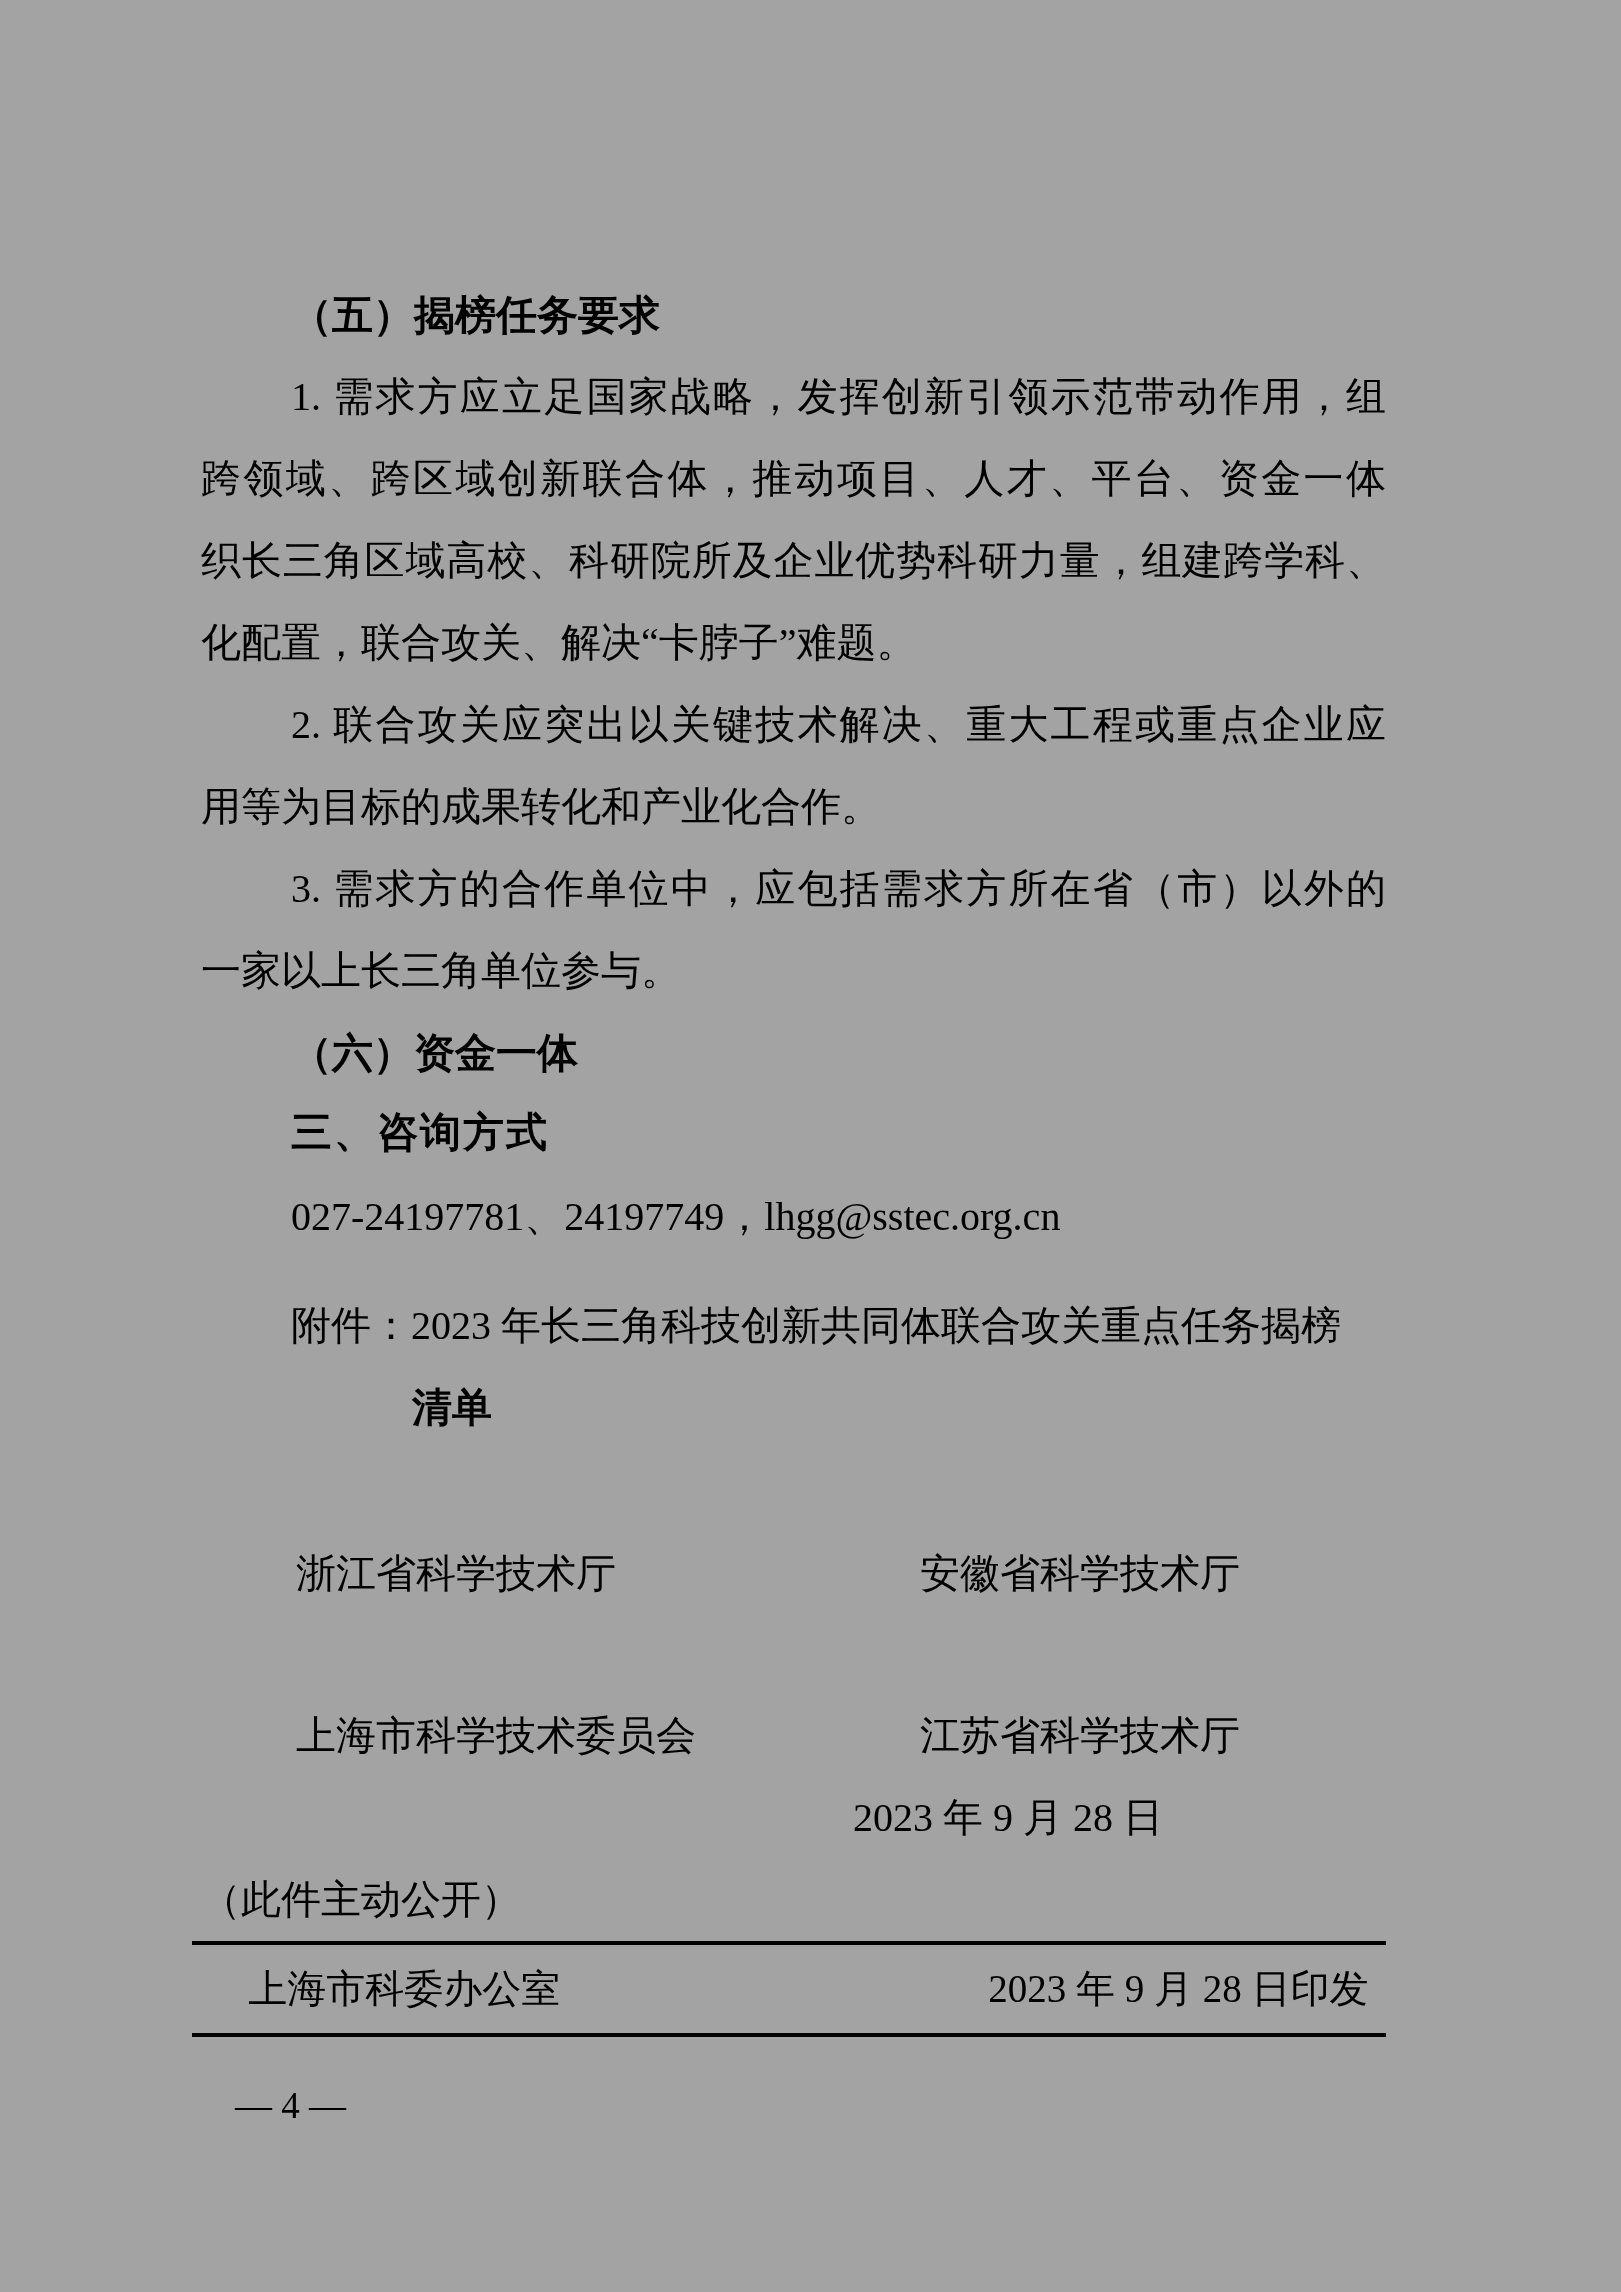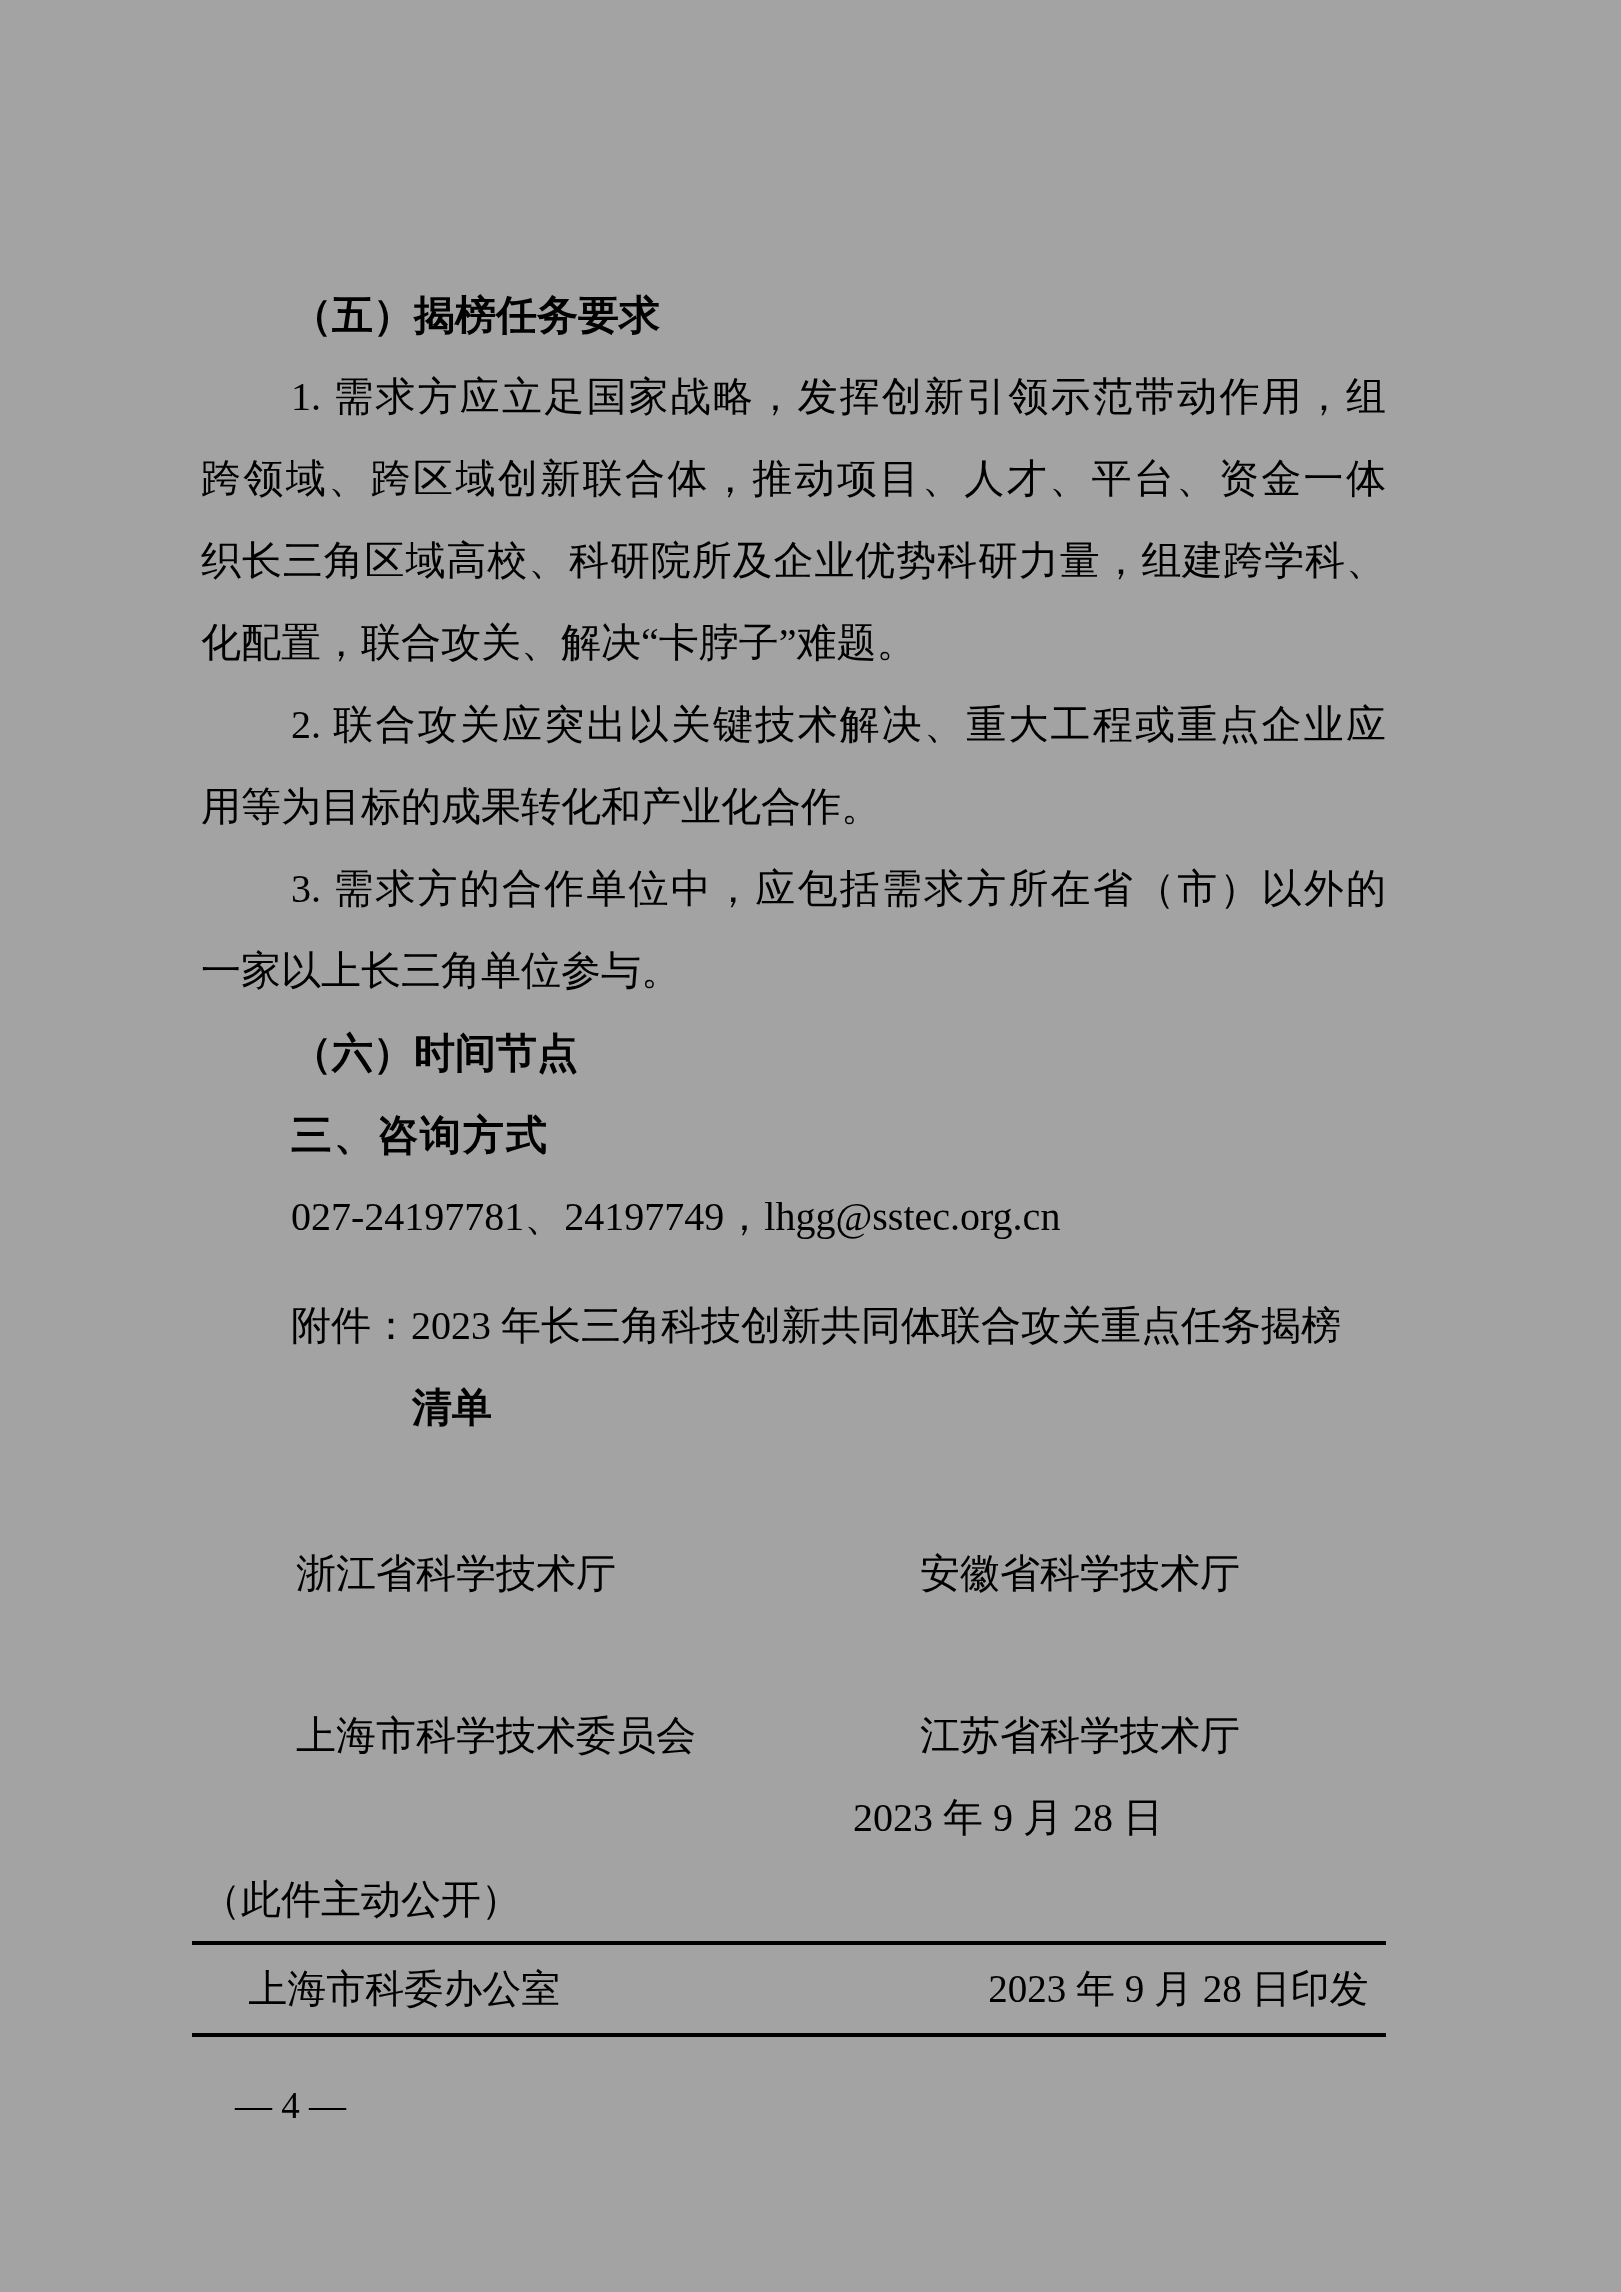--- a/index.html
+++ b/index.html
@@ -33,21 +33,21 @@
   .indent { padding-left: 90px; }
   .hang { padding-left: 211px; font-weight: bold; }
   .h5h, .h6h {
     font-weight: 700;
     font-size: 41px;
     font-family: "Liberation Serif", serif;
   }
   .h3h {
     font-weight: 700;
     font-size: 41px;
-    font-family: Liberation Serif, serif;
+    font-family: Liberation Mono, monospace;
     letter-spacing: 2px;
   }
   .attach-block { margin-top: 27.4px; }
   .sig-row { position: relative; margin-top: 0; }
   .sig-row1 { margin-top: 80px; }
   .sig-row2 { margin-top: 84px; }
   .sig-left { padding-left: 95px; }
   .sig-right { position: absolute; left: 719px; top: 0; }
   .date-line { padding-left: 652px; font-family: Liberation Serif, serif; }
   .footer-box {
@@ -85,21 +85,21 @@
     <div class="ln jst">跨领域、跨区域创新联合体，推动项目、人才、平台、资金一体</div>
     <div class="ln jst">织长三角区域高校、科研院所及企业优势科研力量，组建跨学科、</div>
     <div class="ln">化配置，联合攻关、解决“卡脖子”难题。</div>
 
     <div class="ln jst indent">2. 联合攻关应突出以关键技术解决、重大工程或重点企业应</div>
     <div class="ln">用等为目标的成果转化和产业化合作。</div>
 
     <div class="ln jst indent">3. 需求方的合作单位中，应包括需求方所在省（市）以外的</div>
     <div class="ln">一家以上长三角单位参与。</div>
 
-    <div class="ln h6h indent">（六）时间节点</div>
+    <div class="ln h6h indent">（六）资金一体</div>
 
     <div class="ln h3h indent">三、咨询方式</div>
     <div class="ln indent">027-24197781、24197749，lhgg@sstec.org.cn</div>
 
     <div class="attach-block">
       <div class="ln indent">附件：2023 年长三角科技创新共同体联合攻关重点任务揭榜</div>
       <div class="ln hang">清单</div>
     </div>
 
     <div class="ln sig-row sig-row2">

